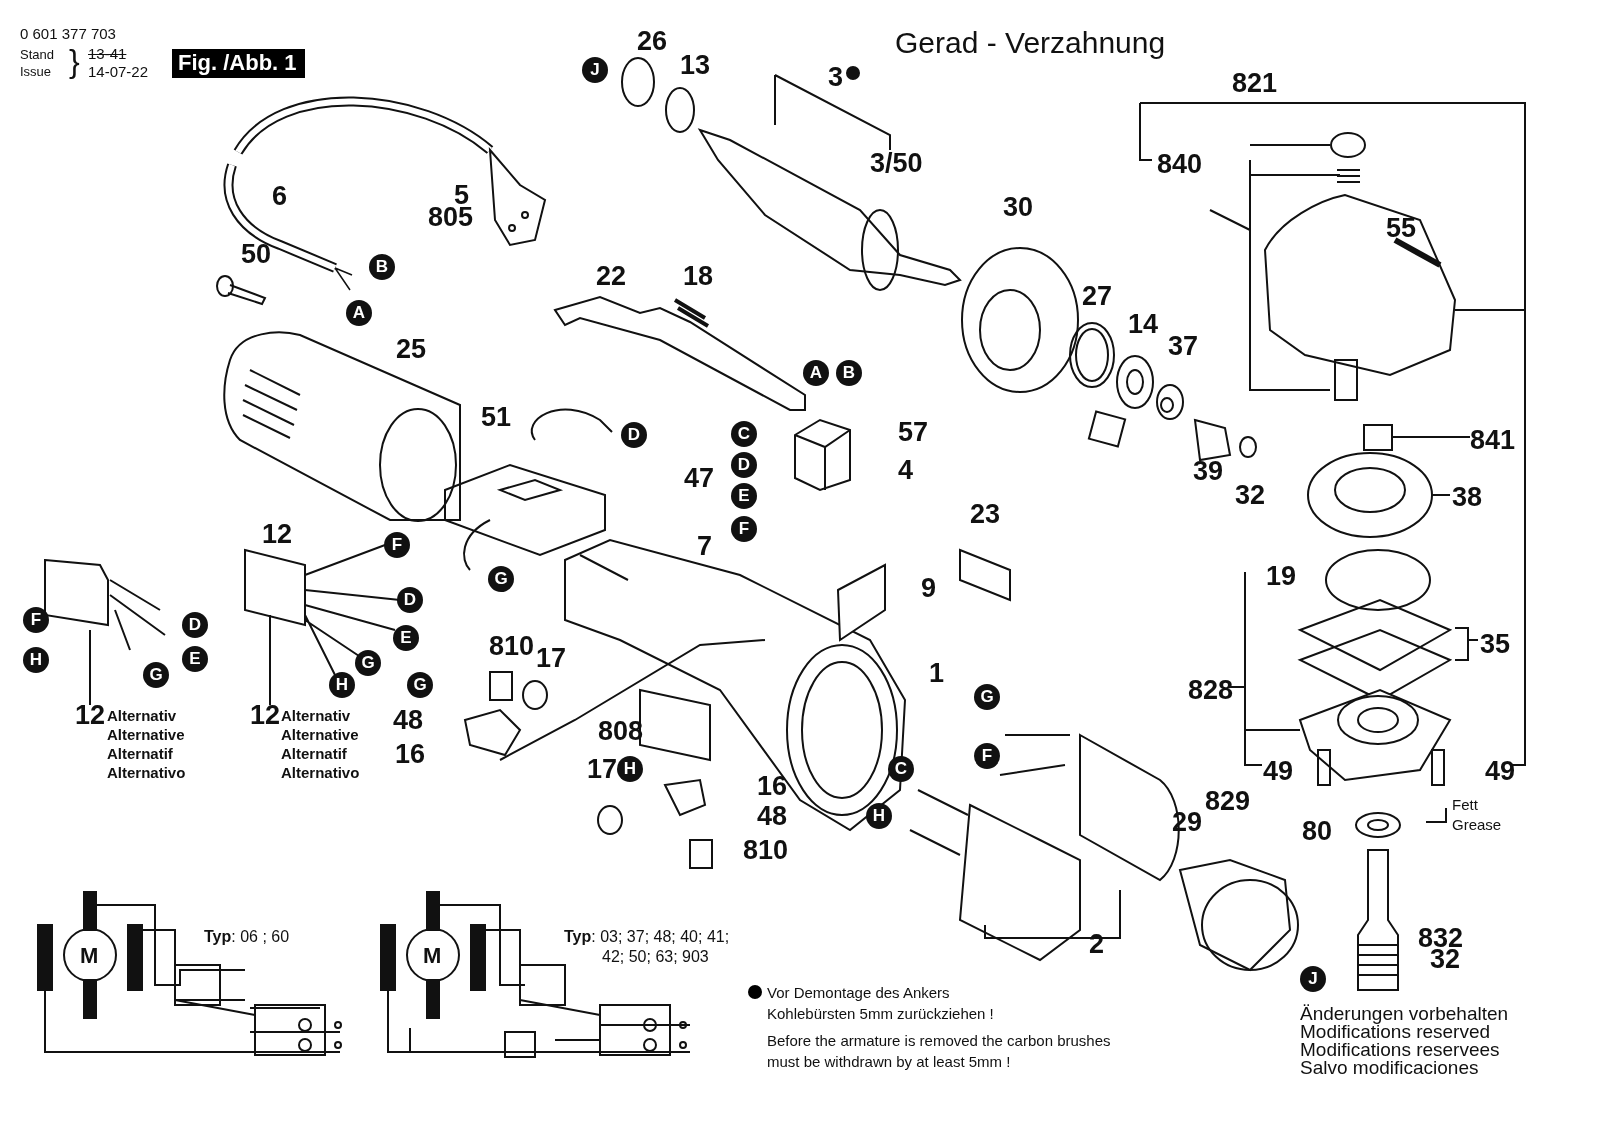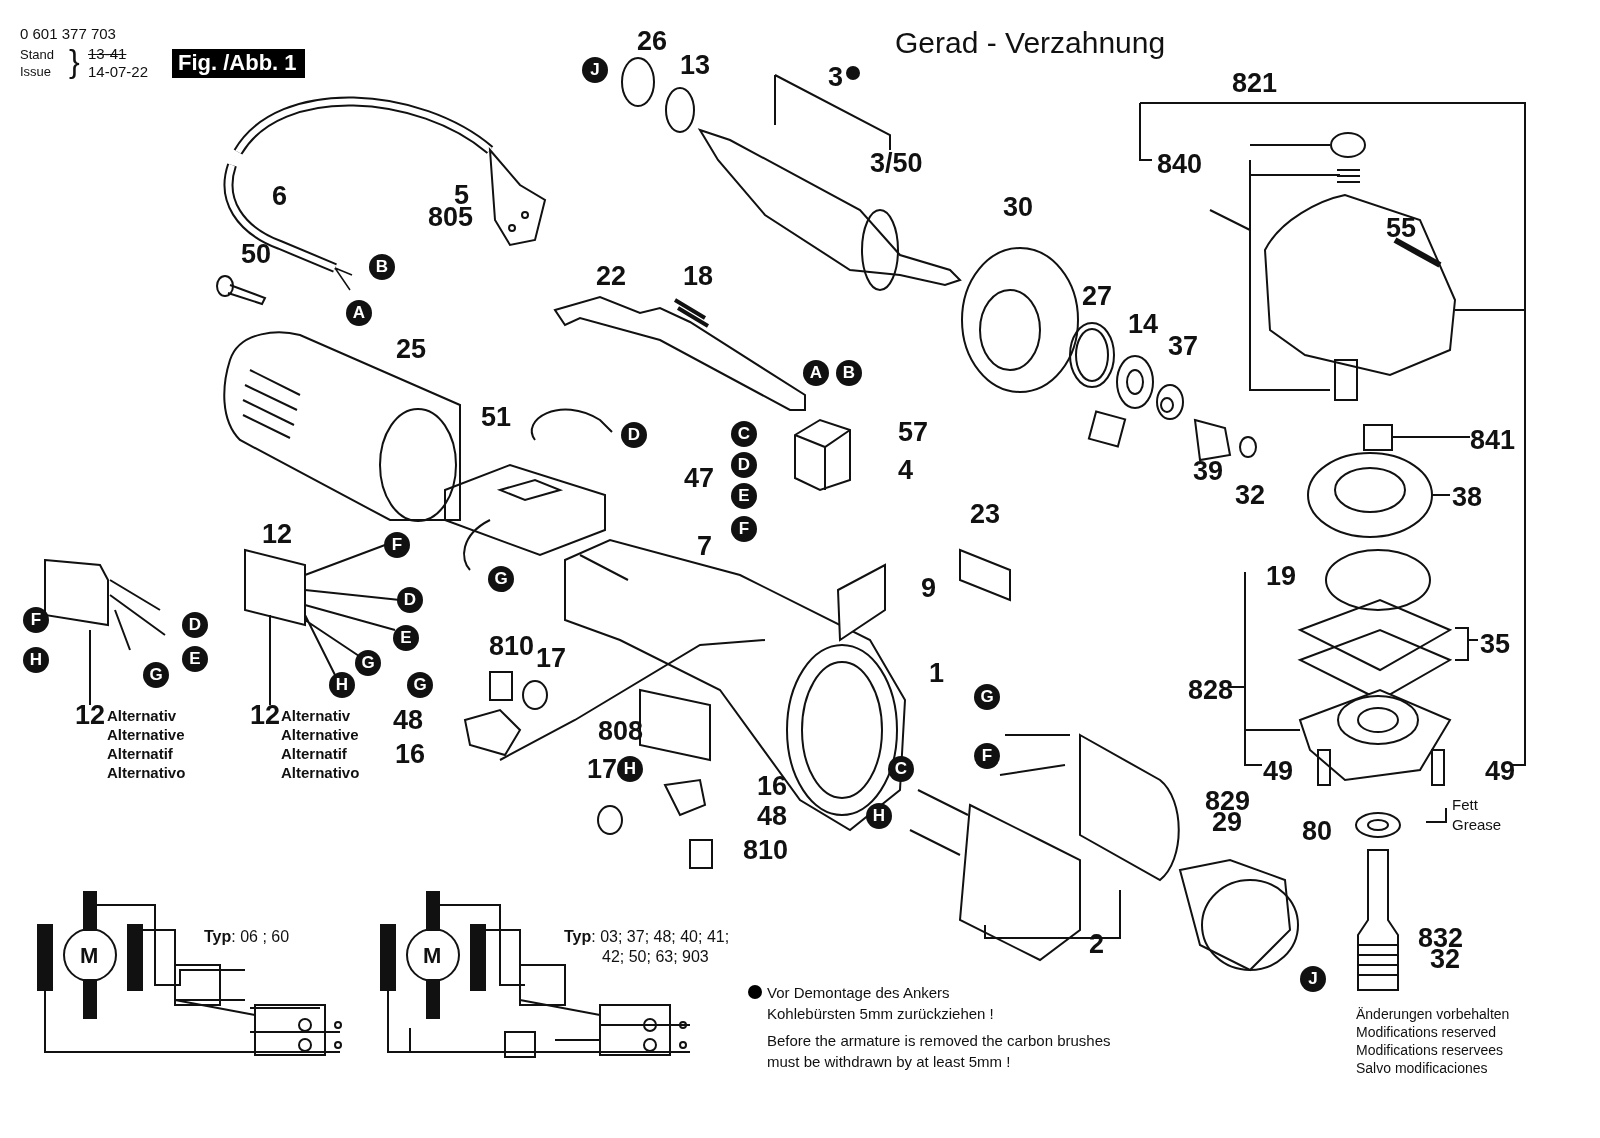--- a/index.html
+++ b/index.html
@@ -20,21 +20,21 @@
             font-size:22px; padding:1px 8px 2px 6px; }
   .title { position:absolute; left:895px; top:26px; font-size:30px; font-weight:normal; }
   .alt { position:absolute; font-size:15px; font-weight:bold; line-height:19px; }
   .typ { position:absolute; font-size:16px; line-height:20px;margin-left:24px; }
   .typ b { font-weight:bold; }
   .note { position:absolute; left:748px; top:982px; font-size:15px; line-height:21px; }
   .note .dot { display:inline-block; width:14px; height:14px; border-radius:50%; background:#000;
                vertical-align:-1px; margin-right:5px; }
   .note .p2 { margin-top:6px; padding-left:19px; }
   .note .p1b { padding-left:19px; }
-  .mods { position:absolute; left:1356px; top:1005px; font-size:14px; line-height:18px; }
+  .mods { position:absolute; left:1300px; top:1005px; font-size:19px; line-height:18px; }
   .grease { position:absolute; left:1452px; top:795px; font-size:15px; line-height:20px; }
 </style>
 </head>
 <body>
 
 <svg id="art" viewBox="0 0 1600 1138" xmlns="http://www.w3.org/2000/svg" fill="none" stroke="#111" stroke-width="2">
 
   <g>
     <path d="M238 152 C280 80 420 90 490 150" stroke-width="10" stroke-dasharray="none"></path>
     <path d="M238 152 C280 80 420 90 490 150" stroke="#fff" stroke-width="6"></path>
@@ -236,21 +236,21 @@
 <div class="lbl" style="left:1235px;top:482px">32</div>
 <div class="lbl" style="left:1470px;top:427px">841</div>
 <div class="lbl" style="left:1452px;top:484px">38</div>
 <div class="lbl" style="left:1266px;top:563px">19</div>
 <div class="lbl" style="left:1480px;top:631px">35</div>
 <div class="lbl" style="left:1188px;top:677px">828</div>
 <div class="lbl" style="left:1263px;top:758px">49</div>
 <div class="lbl" style="left:1485px;top:758px">49</div>
 <div class="lbl" style="left:1302px;top:818px">80</div>
 <div class="lbl" style="left:1205px;top:788px">829</div>
-<div class="lbl" style="left:1212px;top:809px">29</div>
+<div class="lbl" style="left:1172px;top:809px">29</div>
 <div class="lbl" style="left:1418px;top:925px">832</div>
 <div class="lbl" style="left:1430px;top:946px">32</div>
 <div class="lbl" style="left:272px;top:183px">6</div>
 <div class="lbl" style="left:454px;top:182px">5</div>
 <div class="lbl" style="left:428px;top:204px">805</div>
 <div class="lbl" style="left:241px;top:241px">50</div>
 <div class="lbl" style="left:396px;top:336px">25</div>
 <div class="lbl" style="left:481px;top:404px">51</div>
 <div class="lbl" style="left:596px;top:263px">22</div>
 <div class="lbl" style="left:683px;top:263px">18</div>

